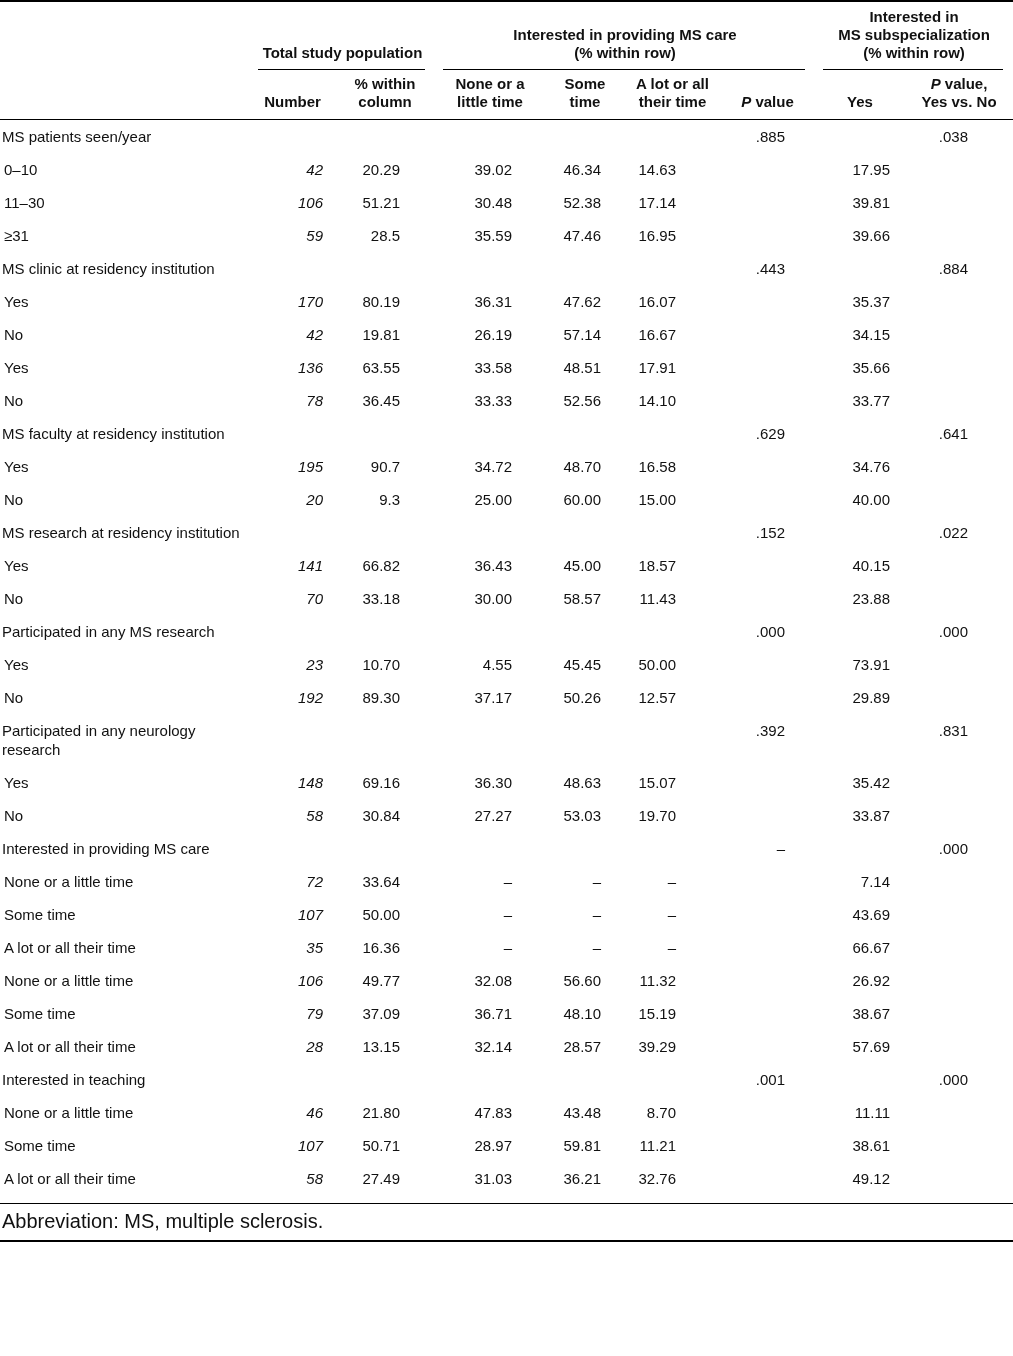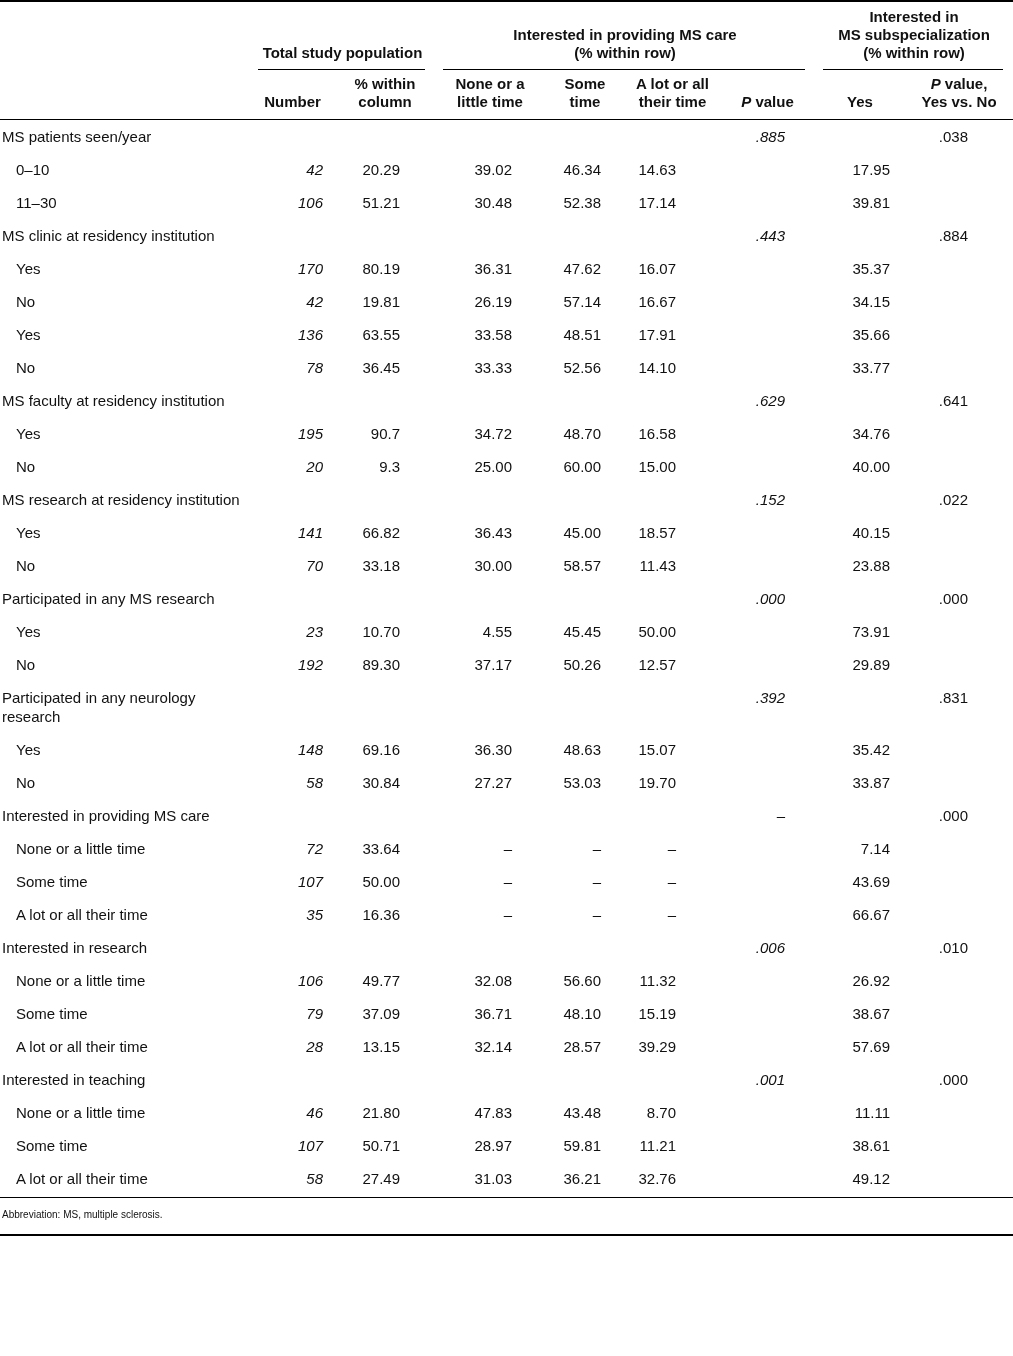--- a/index.html
+++ b/index.html
@@ -46,40 +46,40 @@
   }
 
   tbody td {
     font-size: 15px;
     line-height: 19px;
     padding: 7px 0;
     vertical-align: top;
     white-space: normal;
   }
   td.lbl { text-align: left; padding-left: 2px; padding-right: 8px; }
-  td.lbl.ind { padding-left: 16px; }
+  td.lbl.ind { padding-left: 4px; }
 
   td.num { text-align: right; }
   td.c1 { padding-right: 12px; font-style: italic; }
   td.c2 { padding-right: 35px; }
   td.c3 { padding-right: 33px; }
   td.c4 { padding-right: 24px; }
   td.c5 { padding-right: 44px; }
-  td.c6 { padding-right: 30px; font-style: italic; }
+  td.c6 { padding-right: 30px; }
   td.c7 { padding-right: 15px; margin-top: 44px; }
   td.c8 { padding-right: 45px; }
 
   .footnote {
     width: 1013px;
     border-top: 1px solid #000;
     border-bottom: 2.5px solid #000;
-    font-size: 10px;
+    font-size: 20px;
     line-height: 18px;
     padding: 8px 2px 10px;
-    margin-top: 2px;
+    margin-top: 8px;
   }
 </style>
 </head>
 <body>
 
 <div class="page">
   <table>
     <colgroup>
       <col style="width:250px">
       <col style="width:85px">
@@ -145,20 +145,31 @@
           <td class="num c1">106</td>
           <td class="num c2">51.21</td>
           <td class="num c3">30.48</td>
           <td class="num c4">52.38</td>
           <td class="num c5">17.14</td>
           <td class="num c6"></td>
           <td class="num c7">39.81</td>
           <td class="num c8"></td>
         </tr>
         <tr>
+          <td class="lbl ind">≥31</td>
+          <td class="num c1">59</td>
+          <td class="num c2">28.5</td>
+          <td class="num c3">35.59</td>
+          <td class="num c4">47.46</td>
+          <td class="num c5">16.95</td>
+          <td class="num c6"></td>
+          <td class="num c7">39.66</td>
+          <td class="num c8"></td>
+        </tr>
+        <tr>
           <td class="lbl">MS clinic at residency institution</td>
           <td class="num c1"></td>
           <td class="num c2"></td>
           <td class="num c3"></td>
           <td class="num c4"></td>
           <td class="num c5"></td>
           <td class="num c6">.443</td>
           <td class="num c7"></td>
           <td class="num c8">.884</td>
         </tr>
@@ -376,31 +387,20 @@
           <td class="num c1">35</td>
           <td class="num c2">16.36</td>
           <td class="num c3">–</td>
           <td class="num c4">–</td>
           <td class="num c5">–</td>
           <td class="num c6"></td>
           <td class="num c7">66.67</td>
           <td class="num c8"></td>
         </tr>
         <tr>
-          <td class="lbl">Interested in research</td>
-          <td class="num c1"></td>
-          <td class="num c2"></td>
-          <td class="num c3"></td>
-          <td class="num c4"></td>
-          <td class="num c5"></td>
-          <td class="num c6">.006</td>
-          <td class="num c7"></td>
-          <td class="num c8">.010</td>
-        </tr>
-        <tr>
           <td class="lbl ind">None or a little time</td>
           <td class="num c1">106</td>
           <td class="num c2">49.77</td>
           <td class="num c3">32.08</td>
           <td class="num c4">56.60</td>
           <td class="num c5">11.32</td>
           <td class="num c6"></td>
           <td class="num c7">26.92</td>
           <td class="num c8"></td>
         </tr>

